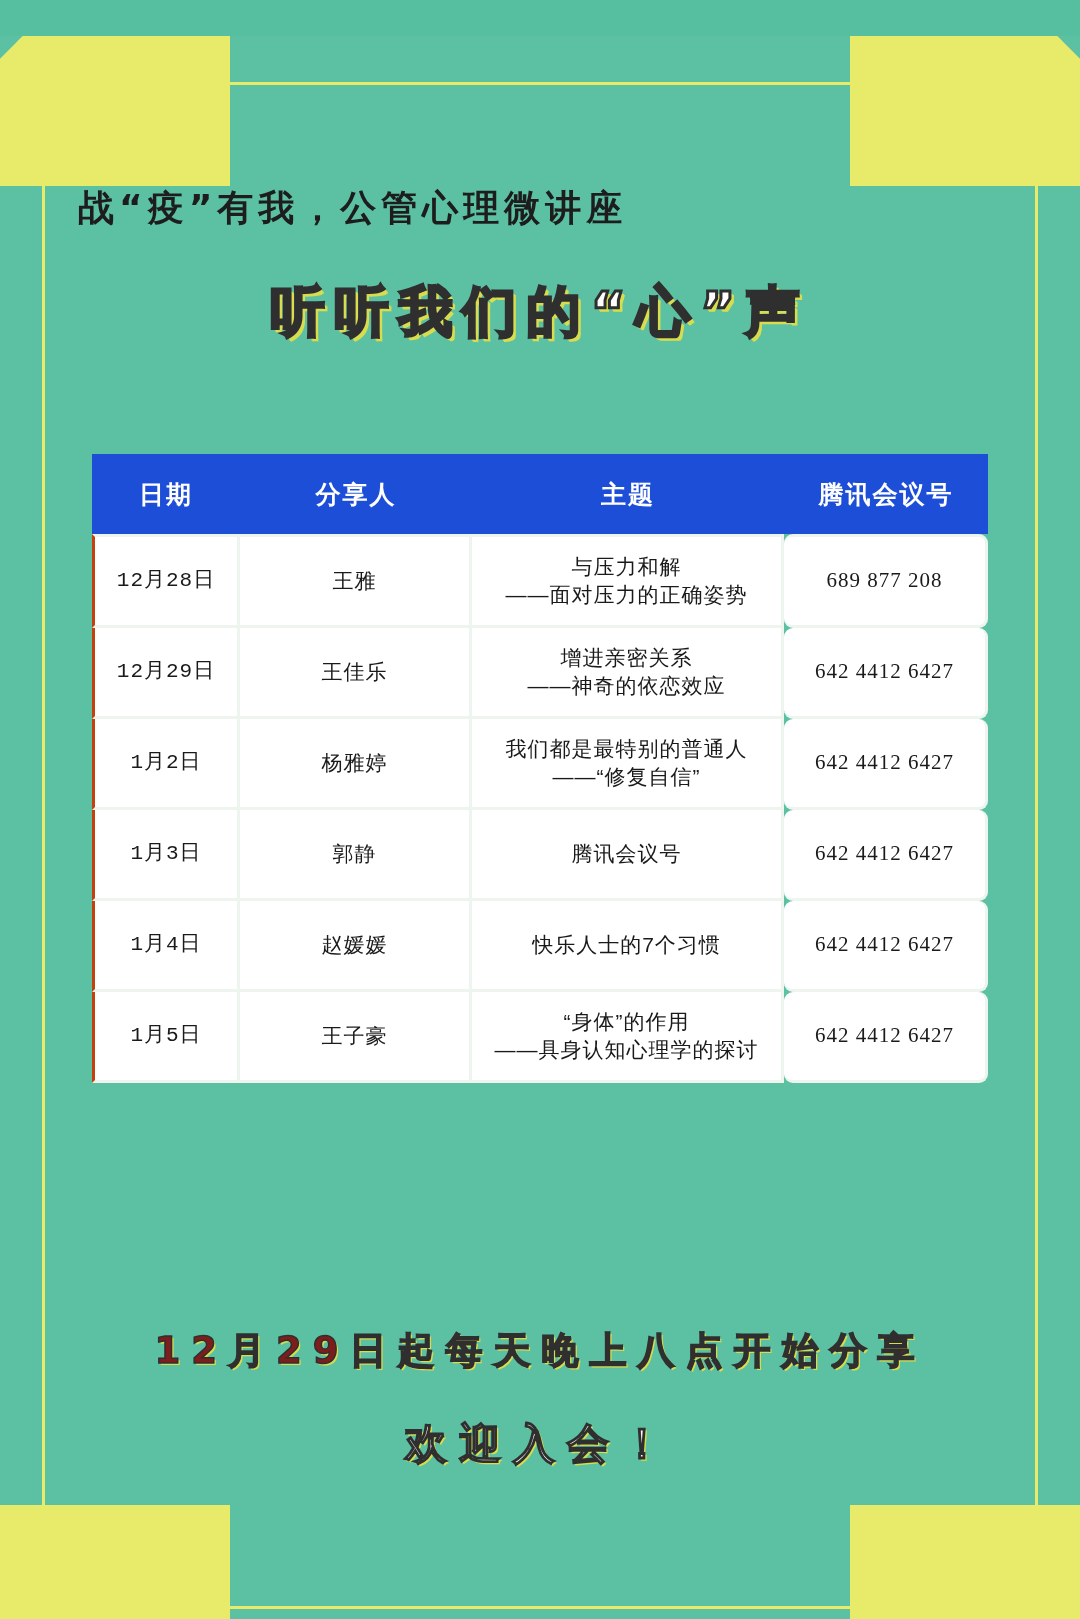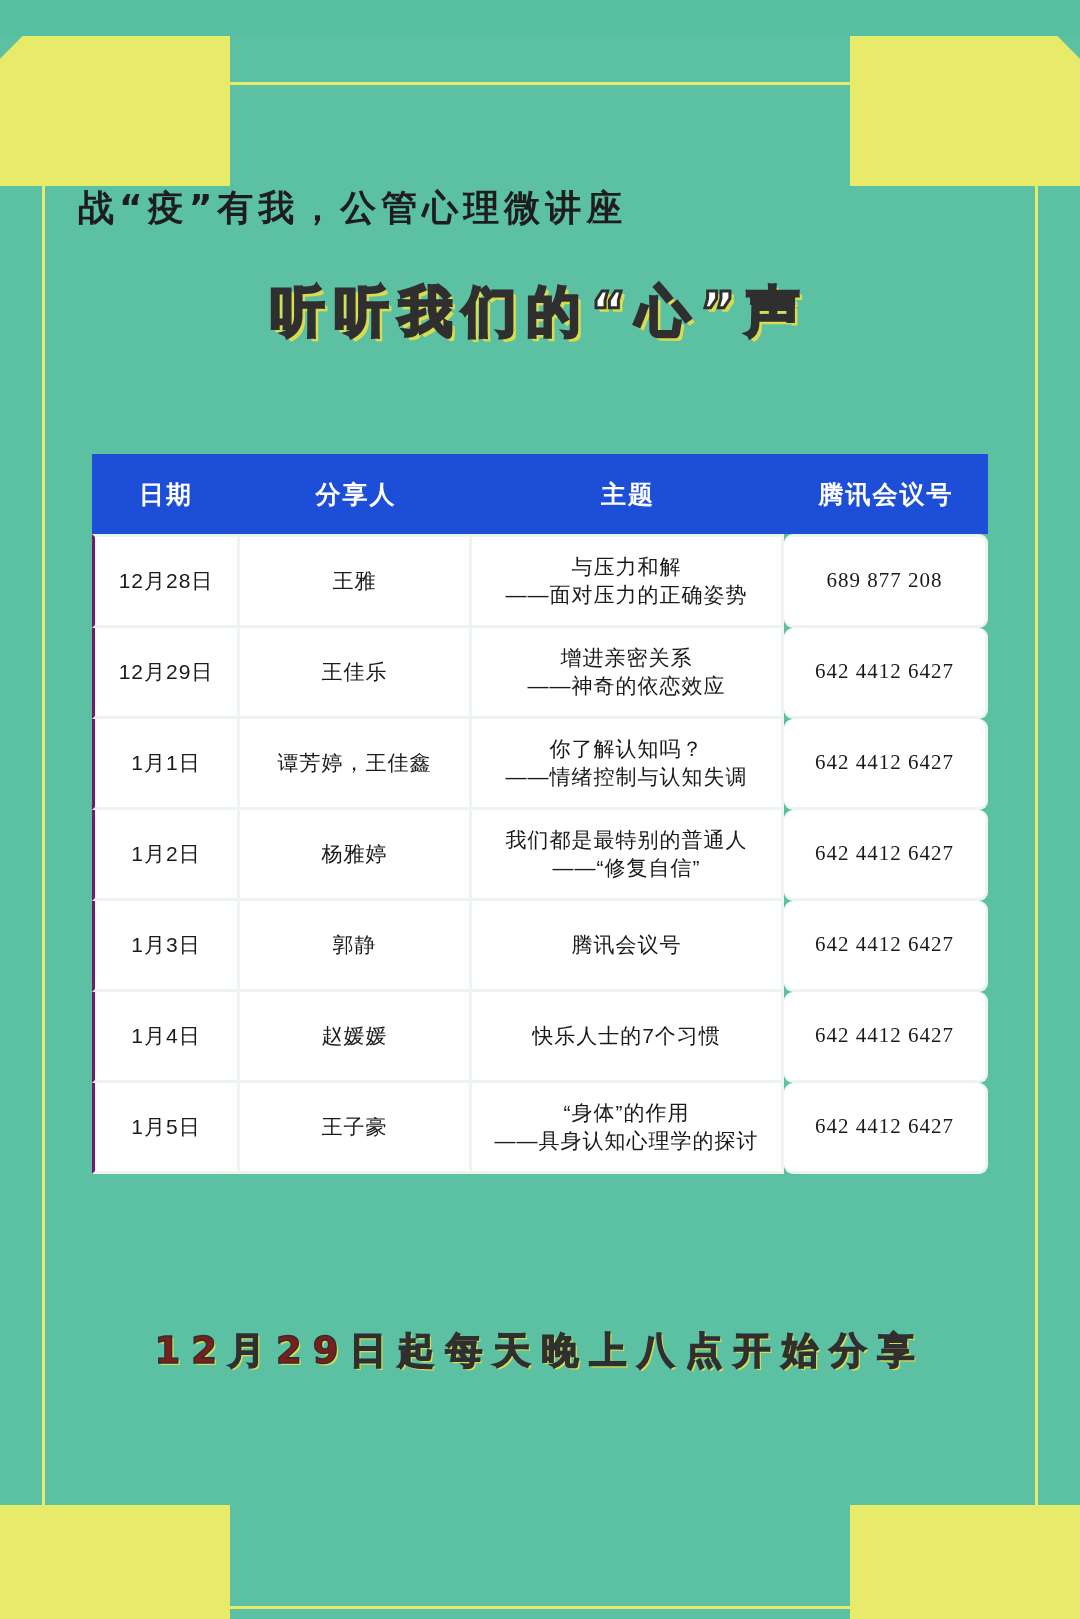--- a/index.html
+++ b/index.html
@@ -121,21 +121,22 @@
     text-align: center;
     vertical-align: middle;
     height: 76px;
     border-right: 3px solid #eef5ee;
     border-bottom: 3px solid #eef5ee;
     padding: 6px 4px;
     line-height: 1.32;
     letter-spacing: 1px;
   }
   table.schedule tbody tr td:first-child {
-    border-left: 3px solid #701a75;
+    border-left: 3px solid #c2410c;
+    font-family: Liberation Mono, monospace;
   }
   table.schedule tbody tr:first-child td {
     border-top: 3px solid #eef5ee;
   }
   td.meeting {
     font-family: Liberation Serif, serif;
     font-size: 21px;
     letter-spacing: 0;
     border-radius: 9px;
   }
@@ -241,29 +242,20 @@
         <tr>
           <td>12月29日</td>
           <td>王佳乐</td>
           <td class="topic">
             <span class="line1">增进亲密关系</span>
             <span class="line2">——神奇的依恋效应</span>
           </td>
           <td class="meeting">642 4412 6427</td>
         </tr>
         <tr>
-          <td>1月1日</td>
-          <td>谭芳婷，王佳鑫</td>
-          <td class="topic">
-            <span class="line1">你了解认知吗？</span>
-            <span class="line2">——情绪控制与认知失调</span>
-          </td>
-          <td class="meeting">642 4412 6427</td>
-        </tr>
-        <tr>
           <td>1月2日</td>
           <td>杨雅婷</td>
           <td class="topic">
             <span class="line1">我们都是最特别的普通人</span>
             <span class="line2">——“修复自信”</span>
           </td>
           <td class="meeting">642 4412 6427</td>
         </tr>
         <tr>
           <td>1月3日</td>
@@ -288,14 +280,15 @@
             <span class="line1">“身体”的作用</span>
             <span class="line2">——具身认知心理学的探讨</span>
           </td>
           <td class="meeting">642 4412 6427</td>
         </tr>
       </tbody>
     </table>
   </div>
 
   <div class="footer1">12月29日起每天晚上八点开始分享</div>
+  <div class="footer2">欢迎入会！</div>
 
 </div>
 
 </body></html>

